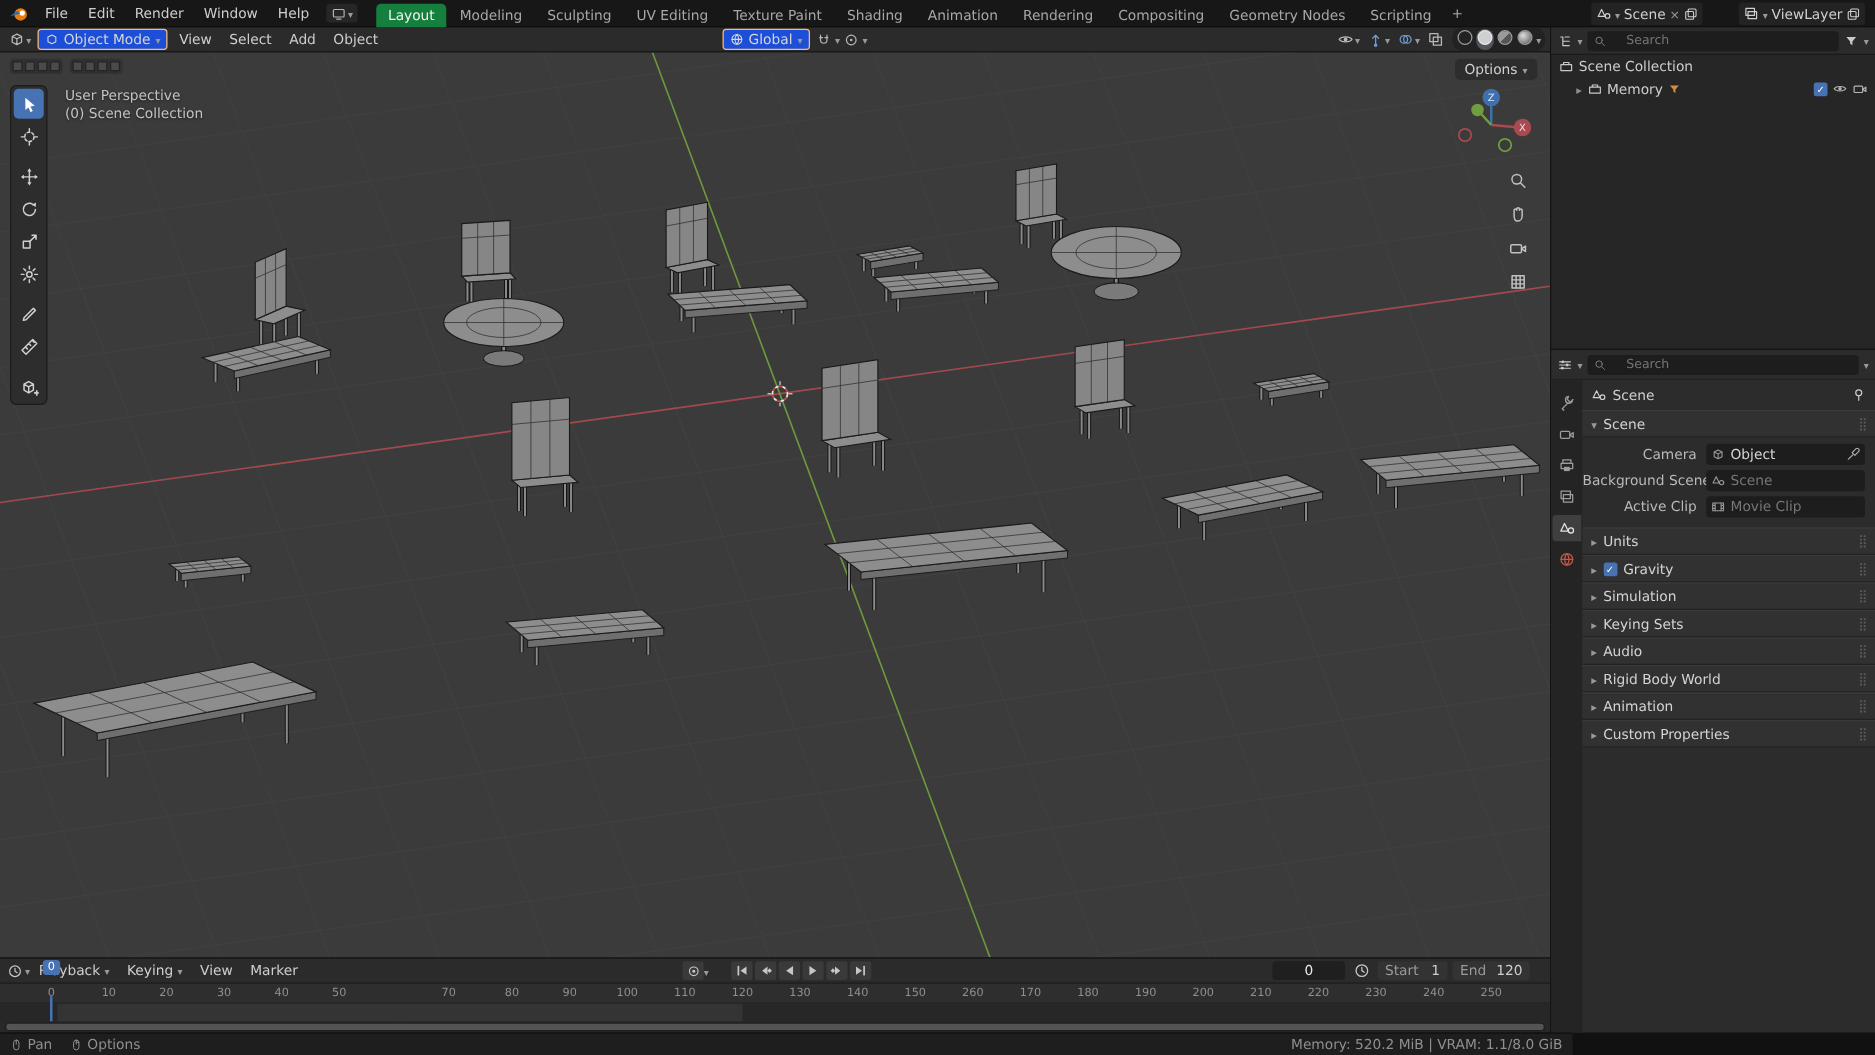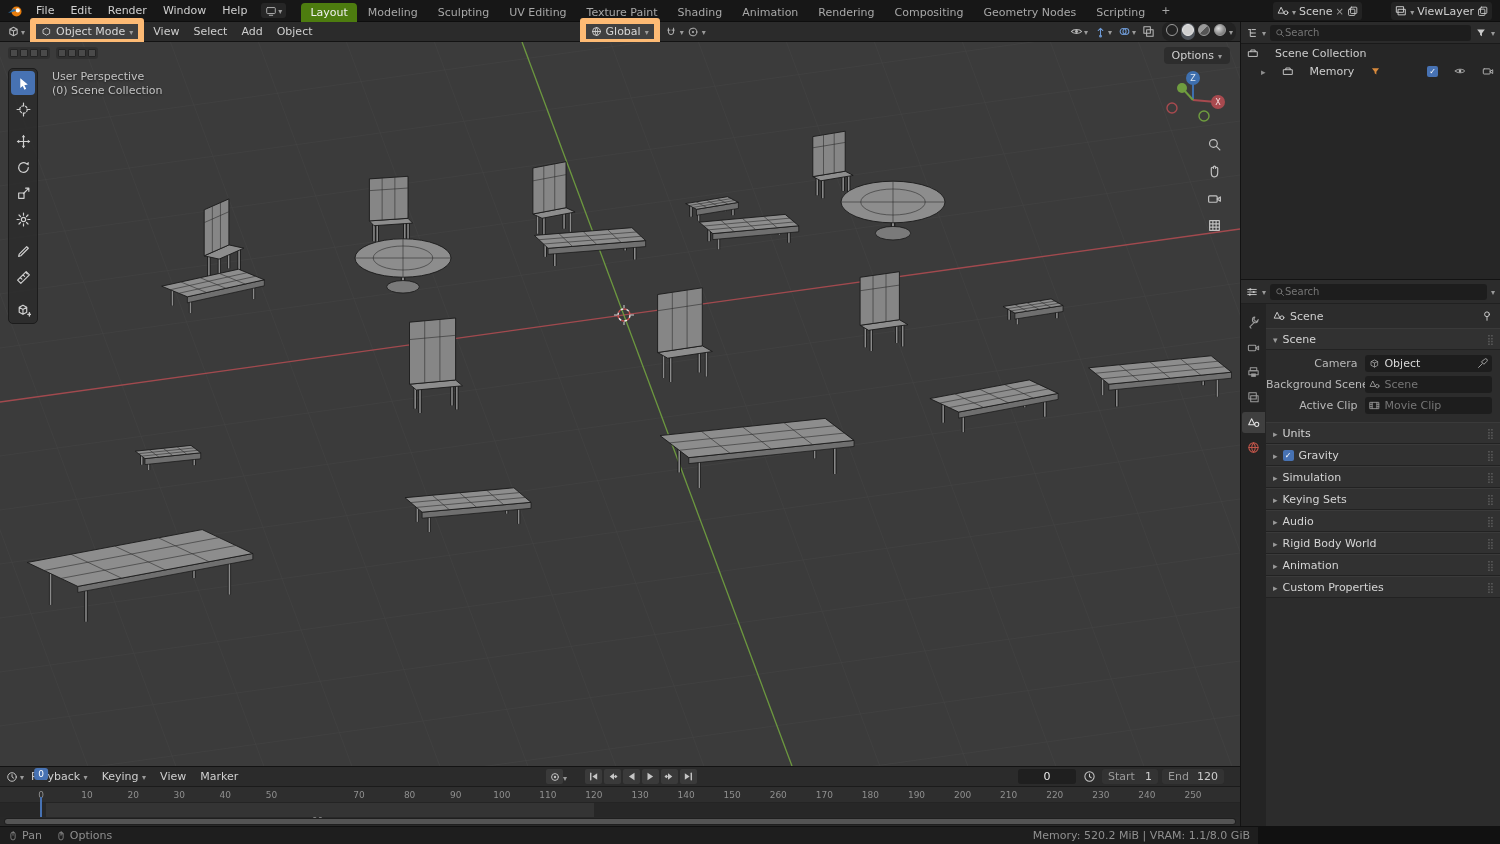--- a/index.html
+++ b/index.html
@@ -8,30 +8,30 @@
   .row{display:flex;align-items:flex-end}
   svg.ic{display:block;stroke:currentColor;fill:none;stroke-width:1.1;stroke-linecap:round;stroke-linejoin:round}
 
   
   .topbar{position:absolute;left:0;top:0;width:1500px;height:22px;background:#171717;border-bottom:1px solid #0e0e0e;display:flex;align-items:center}
   .logo{width:18px;height:16px;margin:0 4px 0 6px;display:flex;align-items:center;justify-content:center}
   .menu-item{padding:0 8px;height:22px;display:flex;align-items:center;color:#cfcfcf;cursor:default}
   .tb-iconbtn{display:flex;align-items:center;gap:1px;padding:1px 4px;margin-left:6px;background:#262626;border-radius:3px;color:#b5b5b5}
   .tabs{display:flex;align-items:flex-end;height:22px;margin-left:14px}
   .tab{padding:3px 9px 3px;margin:0 1px;border-radius:4px 4px 0 0;color:#a8a8a8;white-space:nowrap}
-  .tab.active{background:#4d7c0f;color:#f0f0f0}
+  .tab.active{background:#15803d;color:#f0f0f0}
   .tab-add{color:#a8a8a8;padding:2px 6px}
   .tbgroup{display:flex;align-items:center;gap:3px;padding:1px 4px;background:#232323;border-radius:3px;color:#cfcfcf;position:absolute;top:2px;height:18px}
   .chev::after{content:"▾";font-size:8px;color:#9a9a9a;line-height:1}
   .xbtn::after{content:"×";font-size:10px;color:#9a9a9a}
 
   
   .vph{position:absolute;left:0;top:22px;width:1240px;height:20px;background:#2b2b2b;border-bottom:1px solid #131313;display:flex;align-items:center;padding:0 4px}
   .vph .menu-item{height:20px;padding:0 7px}
-  .dd{display:flex;align-items:center;gap:4px;background:#404040;border:6px solid #fdba74;border-radius:3px;padding:1px 5px;color:#d6d6d6;margin:0 2px;white-space:nowrap}
+  .dd{display:flex;align-items:center;gap:4px;background:#1d4ed8;border:1px solid #fdba74;border-radius:3px;padding:1px 5px;color:#d6d6d6;margin:0 2px;white-space:nowrap}
   .hdr-ic{display:flex;align-items:center;gap:1px;padding:0 3px;color:#b9b9b9}
   .hdr-ic.on{color:#6f9bd6}
   .shade-pill{display:flex;align-items:center;gap:2px;background:#222;border-radius:8px;padding:1px 3px;margin-left:4px}
   .sphere{width:12px;height:12px;border-radius:50%;border:1px solid #9a9a9a;display:inline-block}
   .sphere.solid{background:#cfcfcf;border-color:#e8e8e8}
   .sphere.mat{background:linear-gradient(135deg,#9a9a9a 50%,#555 50%)}
   .sphere.rend{background:radial-gradient(circle at 35% 35%,#ddd,#555)}
   .sphere-wrap{padding:1px;border-radius:7px}
   .sphere-wrap.active{background:#50555c}
 
@@ -46,23 +46,23 @@
   .tool{width:24px;height:24px;border-radius:4px;display:flex;align-items:center;justify-content:center;color:#cfcfcf}
   .tool.active{background:#4772b3;color:#fff}
   .tool-gap{height:4px}
   .gizmo{position:absolute;left:1158px;top:20px;width:70px;height:70px}
   .navcol{position:absolute;left:1204px;top:92px;display:flex;flex-direction:column;gap:7px}
   .navbtn{width:20px;height:20px;display:flex;align-items:center;justify-content:center;color:#c2c2c2}
 
   
   .outliner{position:absolute;left:1240px;top:22px;width:260px;height:258px;background:#262626;border-left:1px solid #131313;border-bottom:1px solid #131313}
   .ol-header{height:22px;background:#2b2b2b;border-bottom:1px solid #1a1a1a;display:flex;align-items:center;padding:0 5px;gap:4px}
-  .searchbox{flex:1;display:flex;align-items:center;gap:0;background:#1d1d1d;border-radius:3px;height:16px;padding:0 5px;color:#7d7d7d}
+  .searchbox{flex:1;display:flex;align-items:center;gap:16px;background:#1d1d1d;border-radius:3px;height:16px;padding:0 5px;color:#7d7d7d}
   .searchbox input{background:transparent;border:none;outline:none;color:#9a9a9a;font-size:10px;width:100%;font-family:"DejaVu Sans",sans-serif}
-  .ol-row{height:18px;display:flex;align-items:center;gap:16px;padding:0 6px;color:#cdcdcd;white-space:nowrap}
+  .ol-row{height:18px;display:flex;align-items:center;gap:4px;padding:0 6px;color:#cdcdcd;white-space:nowrap}
   .ol-row .spacer{flex:1}
   .disc::after{content:"▸";color:#8f8f8f;font-size:9px}
   .checkbox{width:11px;height:11px;border-radius:2px;background:#4772b3;display:flex;align-items:center;justify-content:center}
   .checkbox::after{content:"✓";font-size:8px;color:#fff}
 
   
   .props{position:absolute;left:1240px;top:280px;width:260px;height:546px;background:#2c2c2c;border-left:1px solid #131313}
   .props-header{height:24px;display:flex;align-items:center;gap:4px;padding:0 5px;border-bottom:1px solid #202020}
   .rail{position:absolute;left:0;top:24px;bottom:0;width:25px;background:#242424;display:flex;flex-direction:column;align-items:center;padding-top:8px;gap:4px}
   .railtab{width:23px;height:21px;display:flex;align-items:center;justify-content:center;color:#9c9c9c;border-radius:3px 0 0 3px}

